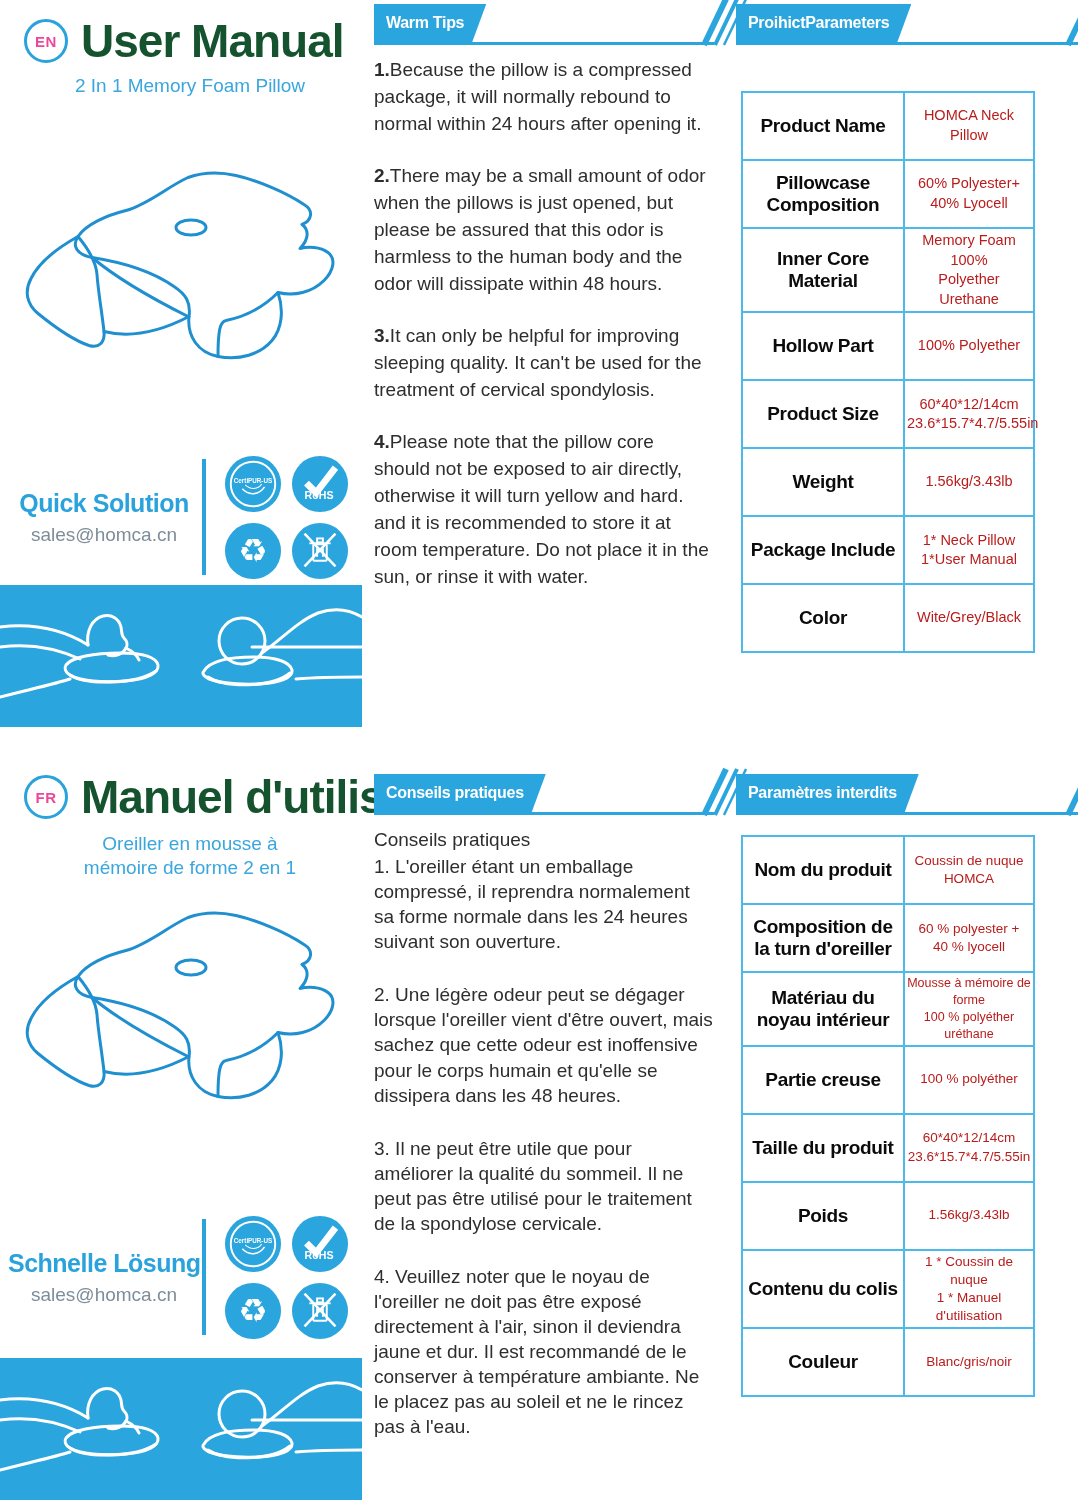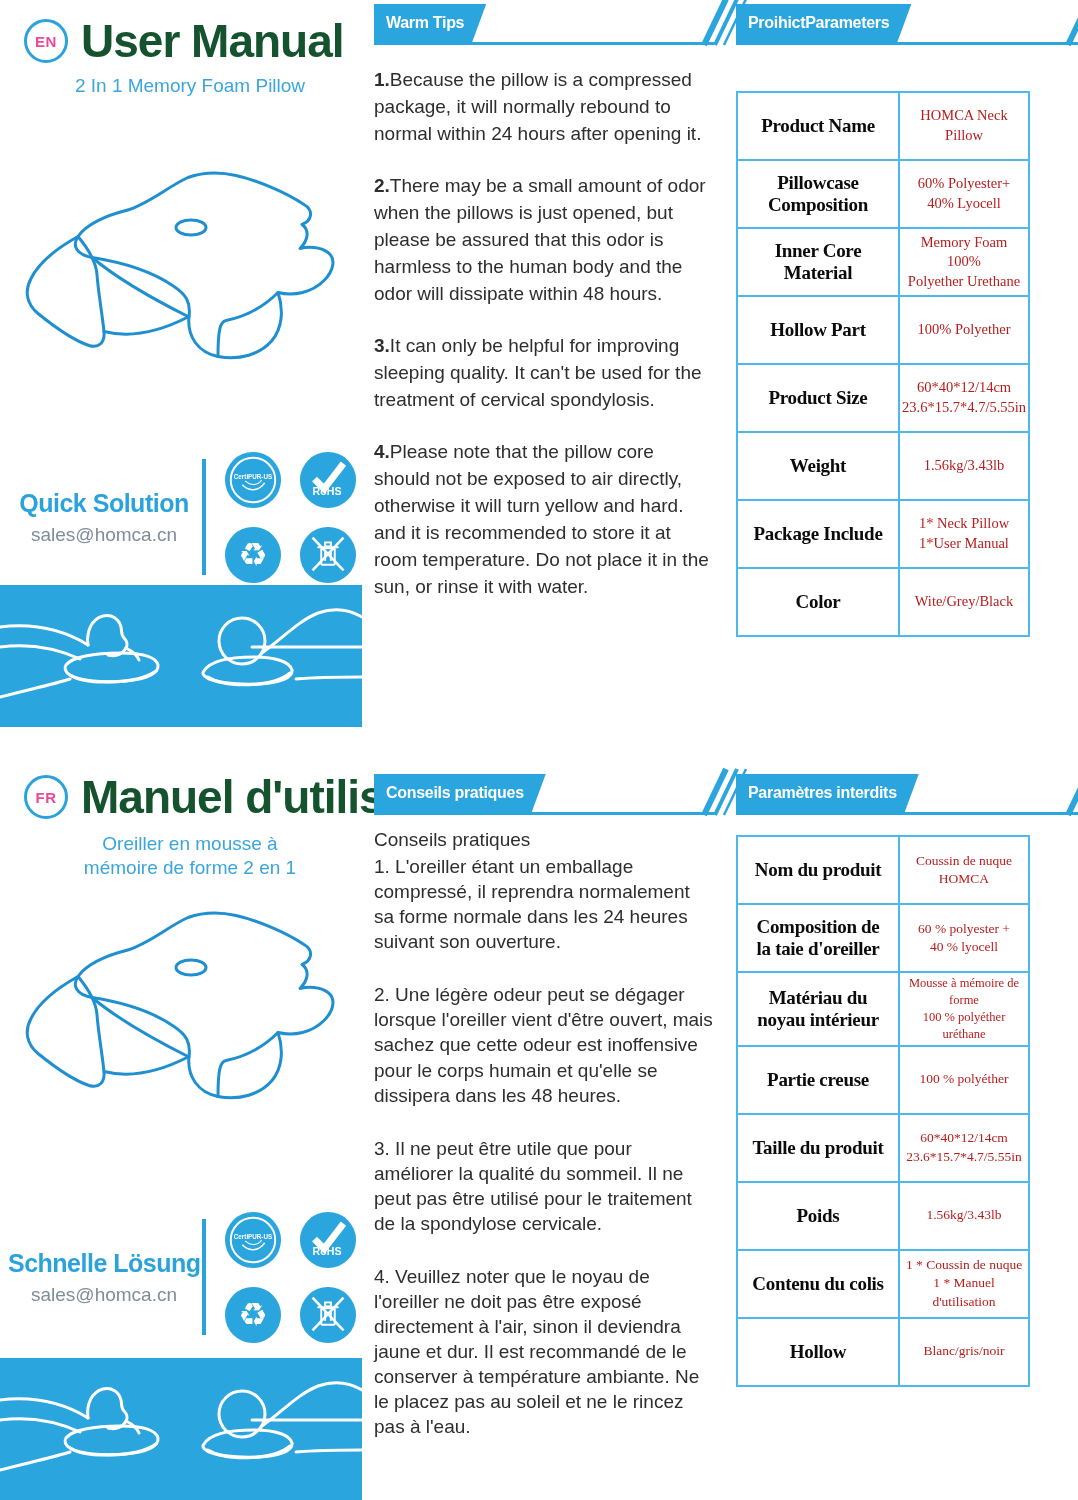--- a/index.html
+++ b/index.html
@@ -28,21 +28,21 @@
 
   .pillow-art{position:absolute;left:2px;}
   .sec-en .pillow-art{top:128px;} .sec-fr .pillow-art{top:118px;}
 
   .contact{position:absolute;left:8px;width:352px;height:134px;display:flex;align-items:center;}
   .sec-en .contact{top:450px;} .sec-fr .contact{top:460px;}
   .contact-text{width:192px;text-align:center;}
   .contact-label{color:#2aa2dc;font-weight:bold;font-size:25px;letter-spacing:-.5px;white-space:nowrap;}
   .contact-email{color:#7d8d99;font-size:19px;margin-top:6px;}
   .contact-divider{width:4px;height:116px;background:#2aa2dc;margin:0 10px 0 2px;flex:0 0 auto;}
-  .cert-grid{display:grid;grid-template-columns:58px 58px;grid-auto-rows:58px;gap:17px;margin-left:8px;}
+  .cert-grid{display:grid;grid-template-columns:58px 58px;grid-auto-rows:58px;gap:9px;margin-left:8px;}
   .cert-grid svg{display:block;}
 
   .sleep-banner{position:absolute;left:0;width:362px;height:142px;}
   .sec-en .sleep-banner{top:585px;} .sec-fr .sleep-banner{top:608px;}
   .sleep-banner svg{display:block;}
 
   
   .col-mid{position:absolute;left:374px;width:340px;}
   .col-right{position:absolute;left:736px;width:342px;}
   .sec-en .col-mid,.sec-en .col-right{top:4px;}
@@ -53,29 +53,29 @@
   .banner .underline{position:absolute;left:0;right:0;bottom:0;height:3px;background:#2ba5de;}
   .chip{
     position:absolute;left:0;top:0;height:38px;background:#2ba5de;color:#fff;
     font-weight:bold;font-size:16px;letter-spacing:-.3px;
     padding:0 22px 0 12px;display:flex;align-items:center;
     clip-path:polygon(0 0,100% 0,calc(100% - 14px) 100%,0 100%);
   }
   .stripes{position:absolute;left:100%;margin-left:-12px;top:-5px;height:46px;width:40px;overflow:visible;}
 
   
-  .tips{padding-top:22px;}
+  .tips{padding-top:12px;}
   .tip{margin:0 0 25px 0;font-size:19px;line-height:1.42;color:#2e2e2e;}
   .tip b{font-weight:bold;}
   .tip-intro{margin:0;font-size:19px;line-height:1.42;}
   .sec-fr .tips{padding-top:12px;}
   .sec-fr .tip{line-height:1.32;margin-bottom:28px;}
 
   
-  table.params{border-collapse:collapse;width:294px;table-layout:fixed;font-family:Liberation Serif, serif;}
+  table.params{border-collapse:collapse;width:294px;table-layout:fixed;margin-left:5px;}
   .sec-en table.params{margin-top:46px;}
   .sec-fr table.params{margin-top:20px;}
   table.params td{border:2px solid #4cb9ea;text-align:center;vertical-align:middle;height:62px;padding:2px;}
   td.p-label{width:156px;font-weight:bold;color:#0b0b0b;font-size:19px;line-height:1.15;white-space:pre-line;letter-spacing:-.3px;}
   td.p-value{color:#b91c1c;font-size:14.5px;line-height:1.35;white-space:pre-line;}
   .sec-fr td.p-value{font-size:13.5px;}
   .sec-fr tr.row-core td.p-value{font-size:12.5px;}
 </style>
 </head>
 <body>
@@ -353,21 +353,21 @@
     </div>
     <table class="params">
       <tbody>
           <tr>
             <td class="p-label">Nom du produit</td>
             <td class="p-value">Coussin de nuque
 HOMCA</td>
           </tr>
       <tr>
             <td class="p-label">Composition de
-la taie d'oreiller</td>
+la turn d'oreiller</td>
             <td class="p-value">60 % polyester +
 40 % lyocell</td>
           </tr>
       <tr class="row-core">
             <td class="p-label">Matériau du
 noyau intérieur</td>
             <td class="p-value">Mousse à mémoire de forme
 100 % polyéther uréthane</td>
           </tr>
       <tr>
@@ -382,19 +382,19 @@
       <tr>
             <td class="p-label">Poids</td>
             <td class="p-value">1.56kg/3.43lb</td>
           </tr>
       <tr>
             <td class="p-label">Contenu du colis</td>
             <td class="p-value">1 * Coussin de nuque
 1 * Manuel d'utilisation</td>
           </tr>
       <tr>
-            <td class="p-label">Hollow</td>
+            <td class="p-label">Couleur</td>
             <td class="p-value">Blanc/gris/noir</td>
           </tr>
     </tbody>
       </table>
   </div>
 </section>
 
 </body></html>

